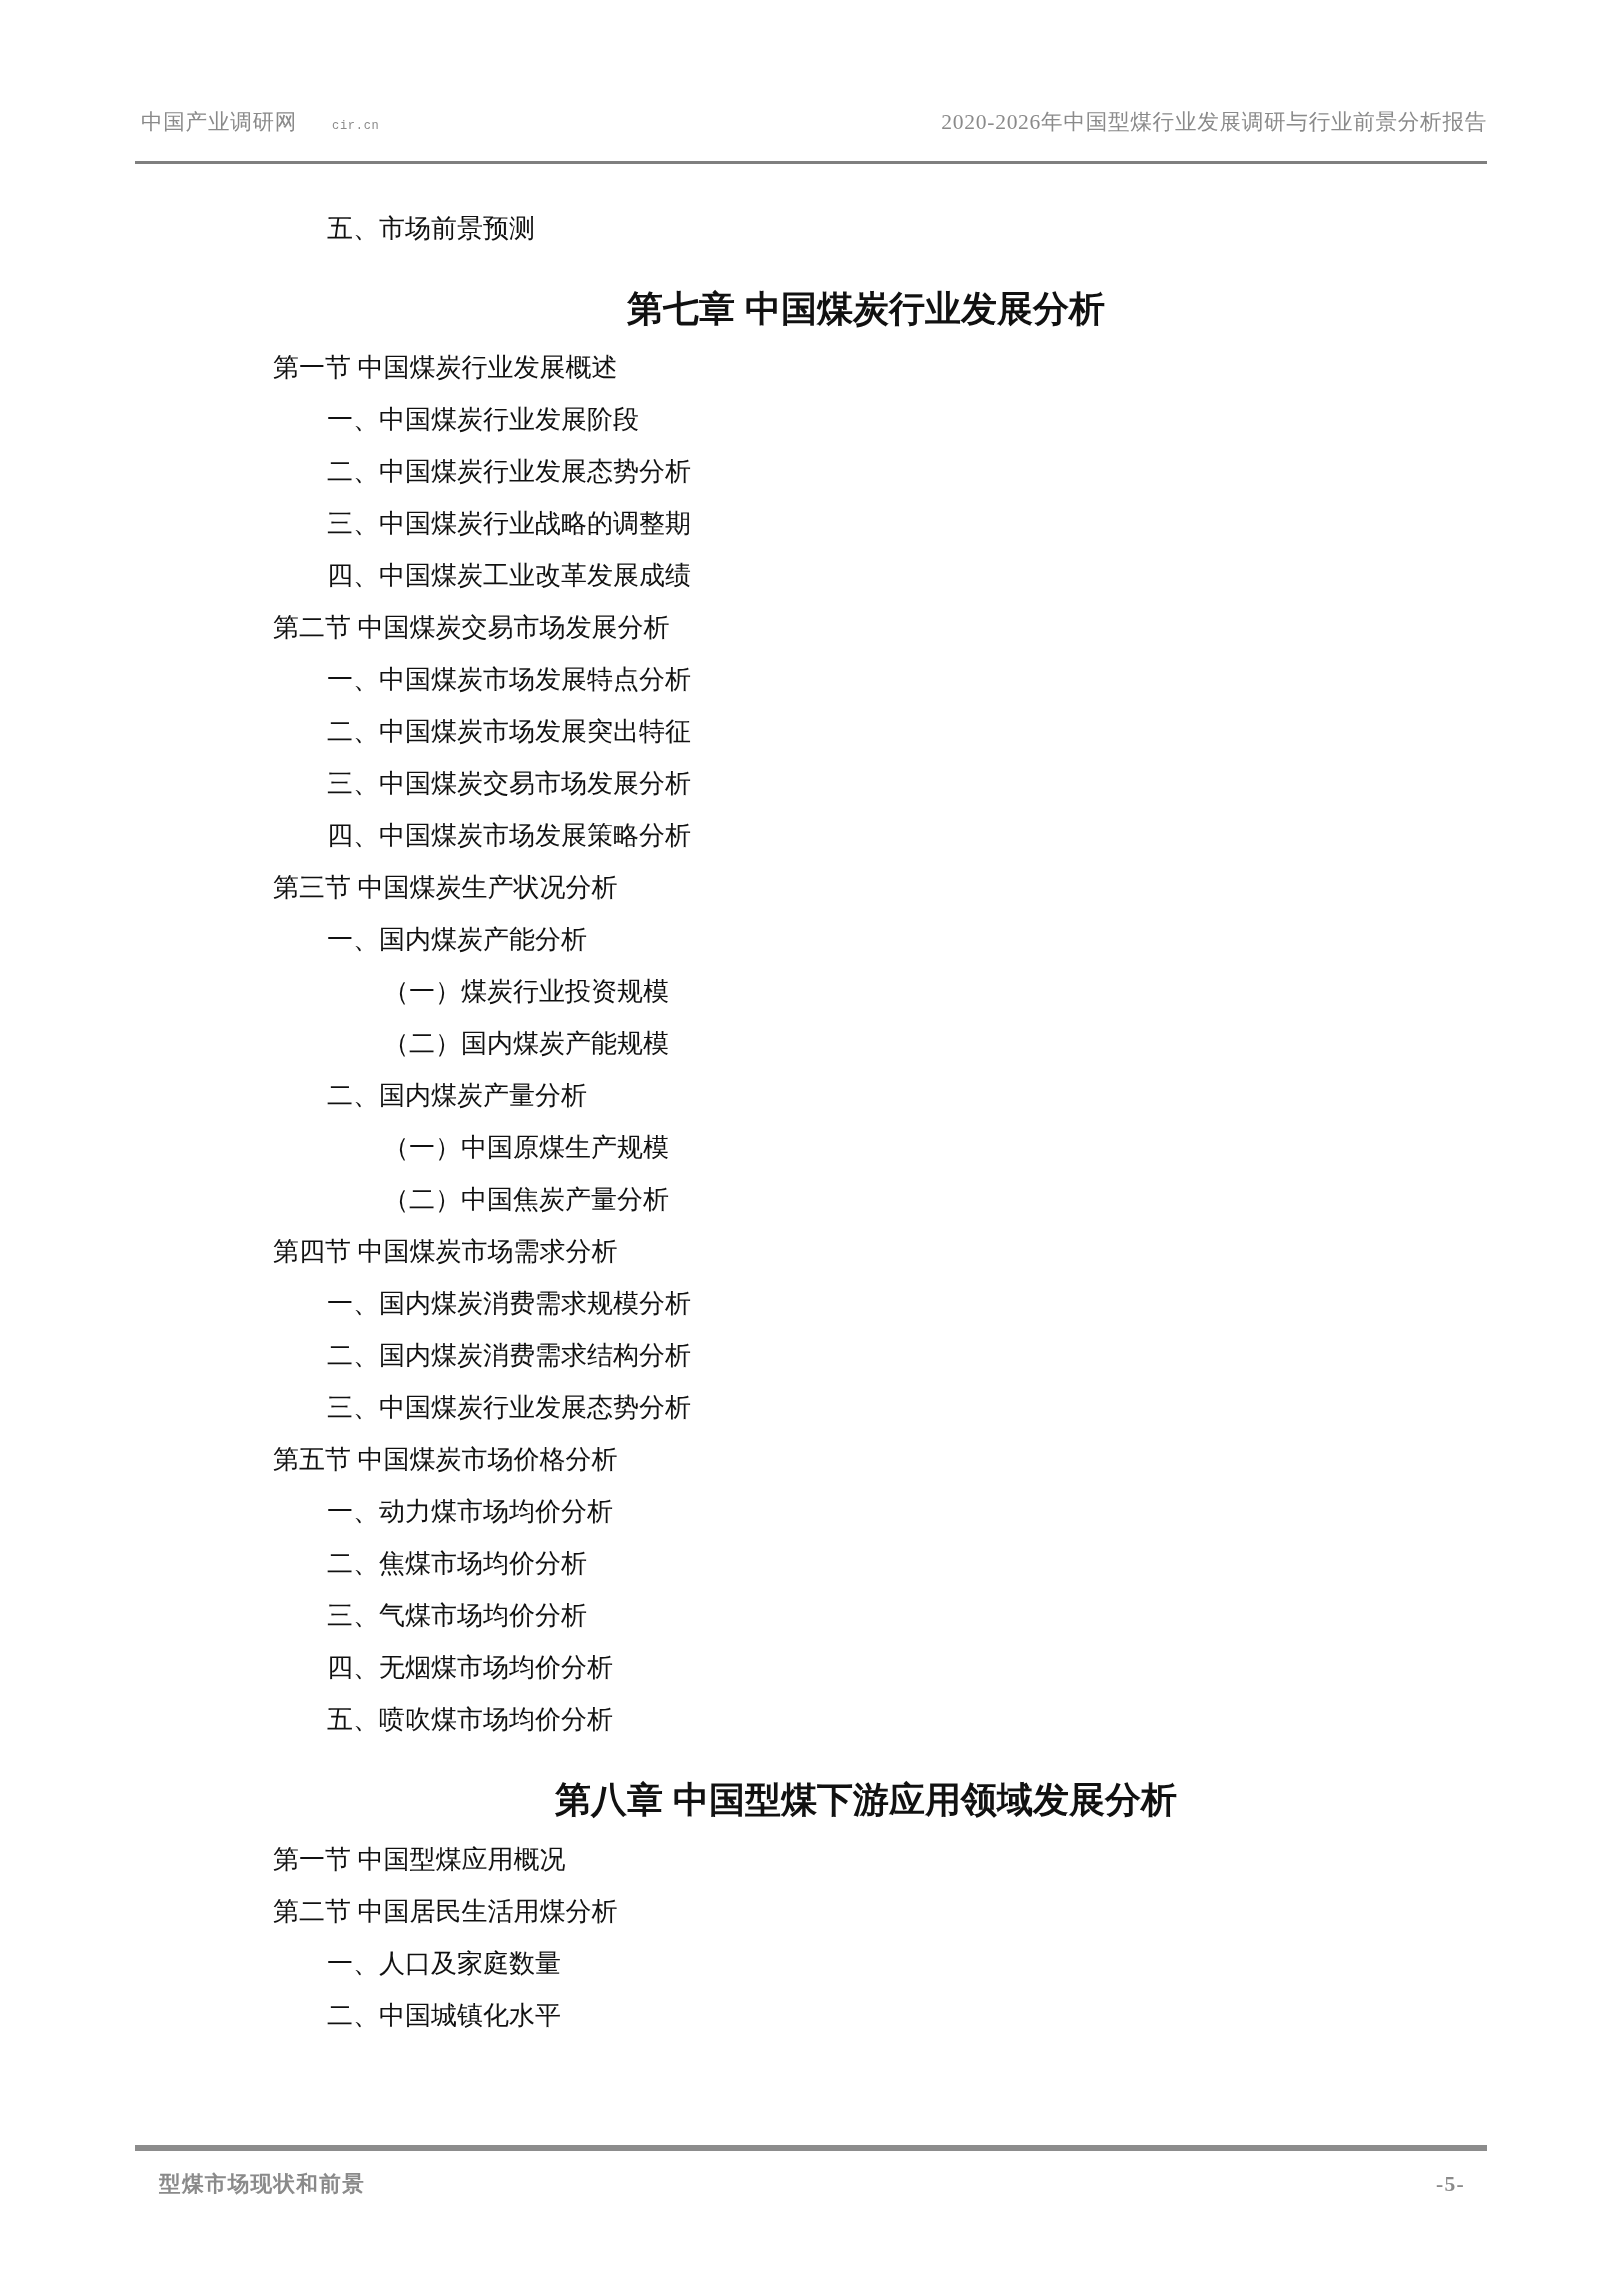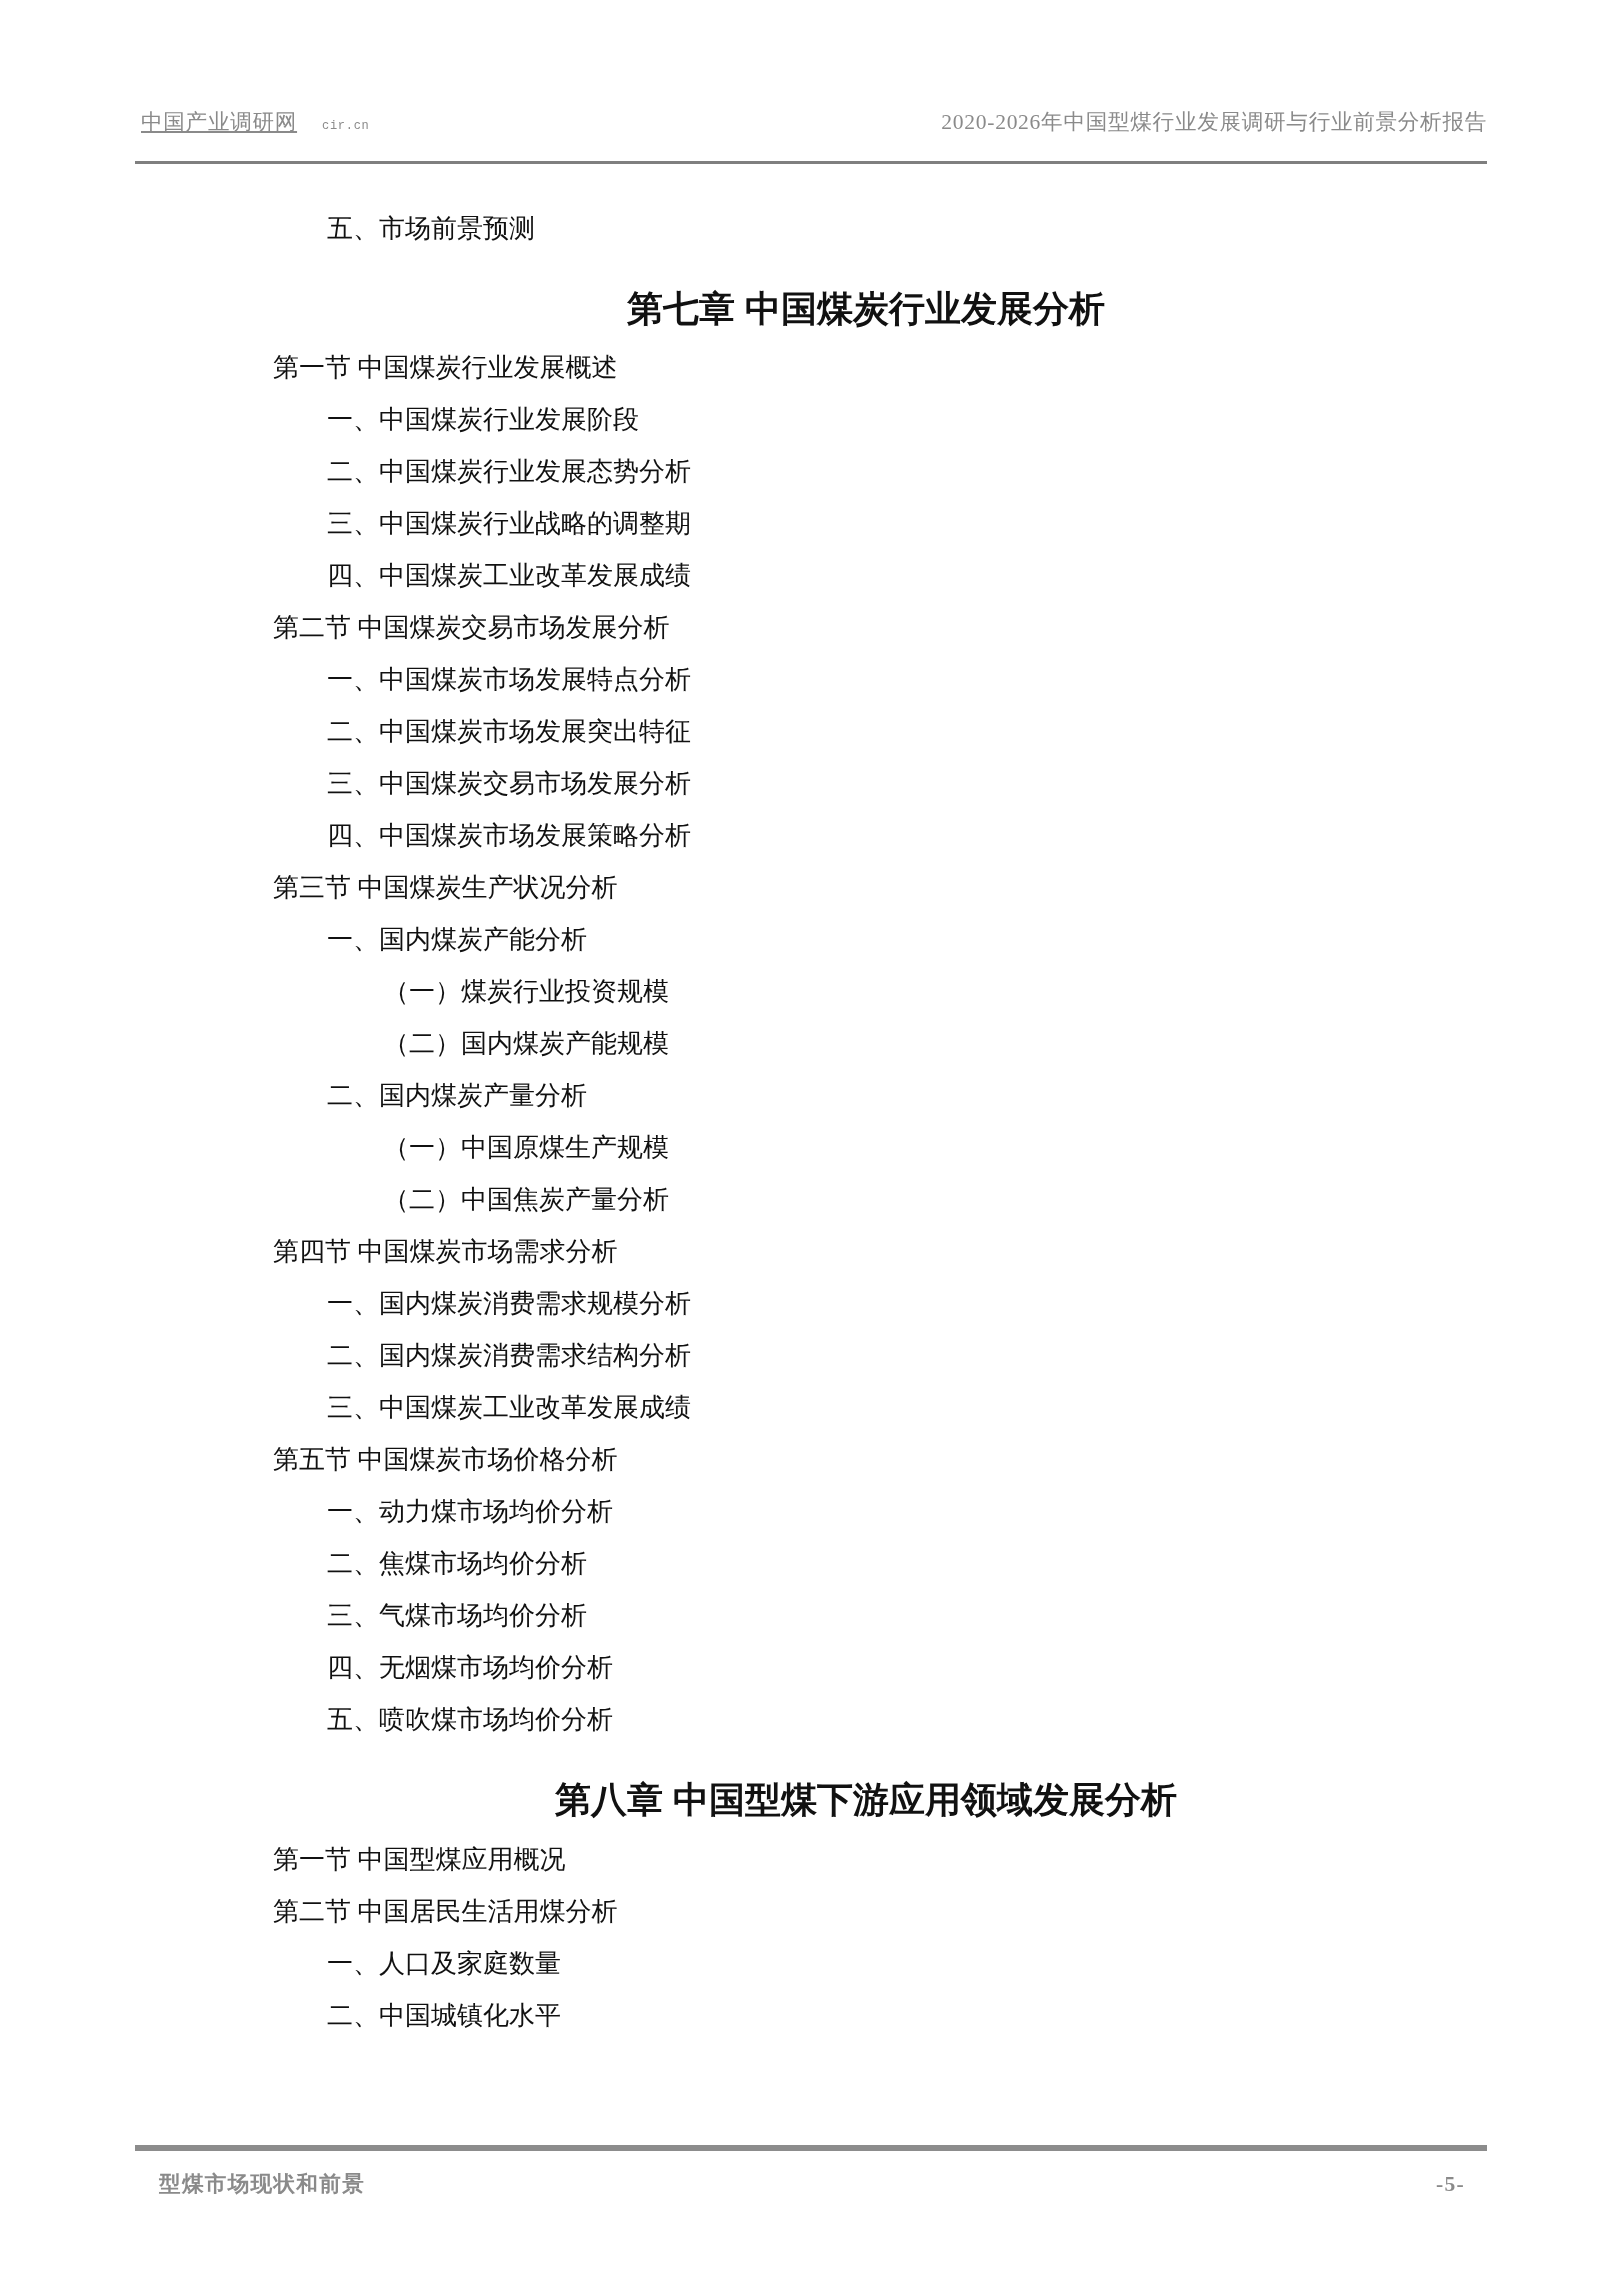--- a/index.html
+++ b/index.html
@@ -11,21 +11,21 @@
     font-family:"Liberation Serif","DejaVu Serif",serif;
     overflow:hidden;
   }
   
   .page-header {
     position:absolute; top:107px; left:141px; right:135px;
     display:flex; justify-content:space-between; align-items:baseline;
     font-size:21.6px; color:var(--muted,#8a8a8a); letter-spacing:0.7px;
     white-space:nowrap;
   }
-  .site-name { margin-right:25px;text-decoration:underline; }
+  .site-name { margin-right:35px; }
   .site-domain { font-family:"Liberation Mono","DejaVu Sans Mono",monospace; font-size:12px; }
   .header-rule {
     position:absolute; left:135px; right:135px; top:161px; height:2.6px;
     background:var(--rule,#7f7f7f);
   }
   
   .toc {
     position:absolute; top:203px; left:0; right:0;
     color:var(--text,#111111);
   }
@@ -82,21 +82,21 @@
       <div class="toc-row section">第三节 中国煤炭生产状况分析</div>
       <div class="toc-row item">一、国内煤炭产能分析</div>
       <div class="toc-row sub">（一）煤炭行业投资规模</div>
       <div class="toc-row sub">（二）国内煤炭产能规模</div>
       <div class="toc-row item">二、国内煤炭产量分析</div>
       <div class="toc-row sub">（一）中国原煤生产规模</div>
       <div class="toc-row sub">（二）中国焦炭产量分析</div>
       <div class="toc-row section">第四节 中国煤炭市场需求分析</div>
       <div class="toc-row item">一、国内煤炭消费需求规模分析</div>
       <div class="toc-row item">二、国内煤炭消费需求结构分析</div>
-      <div class="toc-row item">三、中国煤炭工业改革发展成绩</div>
+      <div class="toc-row item">三、中国煤炭行业发展态势分析</div>
       <div class="toc-row section">第五节 中国煤炭市场价格分析</div>
       <div class="toc-row item">一、动力煤市场均价分析</div>
       <div class="toc-row item">二、焦煤市场均价分析</div>
       <div class="toc-row item">三、气煤市场均价分析</div>
       <div class="toc-row item">四、无烟煤市场均价分析</div>
       <div class="toc-row item">五、喷吹煤市场均价分析</div>
       <div class="toc-row chapter">第八章 中国型煤下游应用领域发展分析</div>
       <div class="toc-row section">第一节 中国型煤应用概况</div>
       <div class="toc-row section">第二节 中国居民生活用煤分析</div>
       <div class="toc-row item">一、人口及家庭数量</div>

